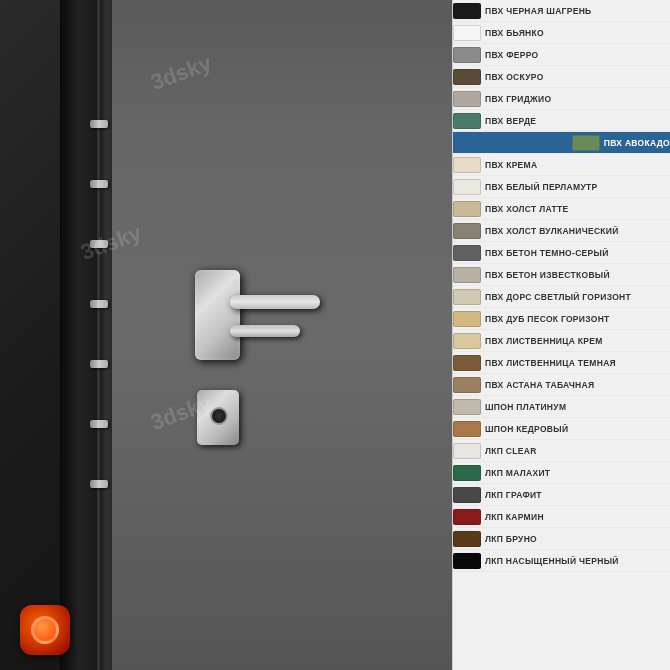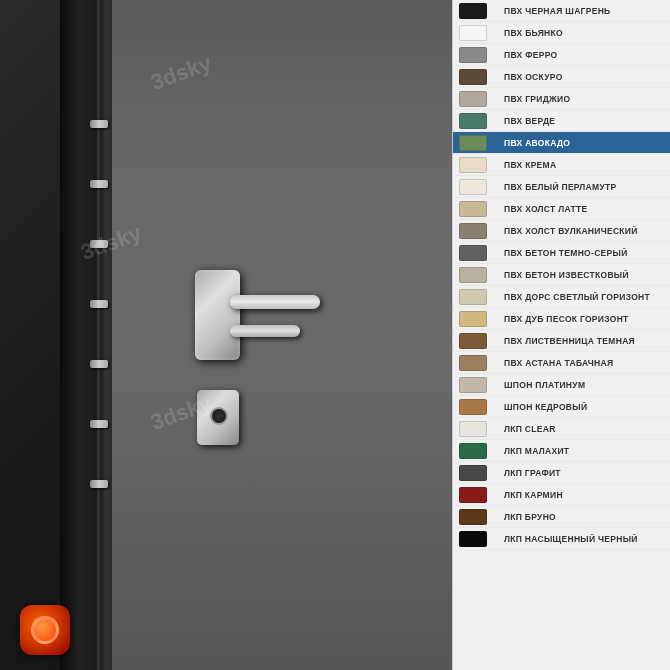--- a/index.html
+++ b/index.html
@@ -177,28 +177,29 @@
       background: #e0e0e0;
     }
     .color-panel::-webkit-scrollbar-thumb {
       background: #aaa;
     }
 
     .color-item {
       display: flex;
       align-items: center;
       height: 22px;
-      padding: 0 6px;
+      padding: 0 0;
       cursor: pointer;
       border-bottom: 1px solid #e8e8e8;
-      gap: 17px;
+      gap: 4px;
     }
 
     .color-item.active {
       background: #2a6496;
+      justify-content: flex-end;
     }
 
     .color-item.active .color-label {
       color: white;
     }
 
     .color-swatch {
       width: 28px;
       height: 16px;
       border-radius: 2px;
@@ -303,20 +304,24 @@
     </div>
     <div class="color-item">
       <div class="color-swatch" style="background: rgb(208, 200, 176);"></div>
       <span class="color-label">ПВХ ДОРС СВЕТЛЫЙ ГОРИЗОНТ</span>
     </div>
     <div class="color-item">
       <div class="color-swatch" style="background: rgb(208, 184, 128);"></div>
       <span class="color-label">ПВХ ДУБ ПЕСОК ГОРИЗОНТ</span>
     </div>
     <div class="color-item">
+      <div class="color-swatch" style="background: rgb(216, 200, 160);"></div>
+      <span class="color-label">ПВХ ЛИСТВЕННИЦА КРЕМ</span>
+    </div>
+    <div class="color-item">
       <div class="color-swatch" style="background: rgb(122, 90, 56);"></div>
       <span class="color-label">ПВХ ЛИСТВЕННИЦА ТЕМНАЯ</span>
     </div>
     <div class="color-item">
       <div class="color-swatch" style="background: rgb(154, 128, 96);"></div>
       <span class="color-label">ПВХ АСТАНА ТАБАЧНАЯ</span>
     </div>
     <div class="color-item">
       <div class="color-swatch" style="background: rgb(192, 184, 168);"></div>
       <span class="color-label">ШПОН ПЛАТИНУМ</span>

